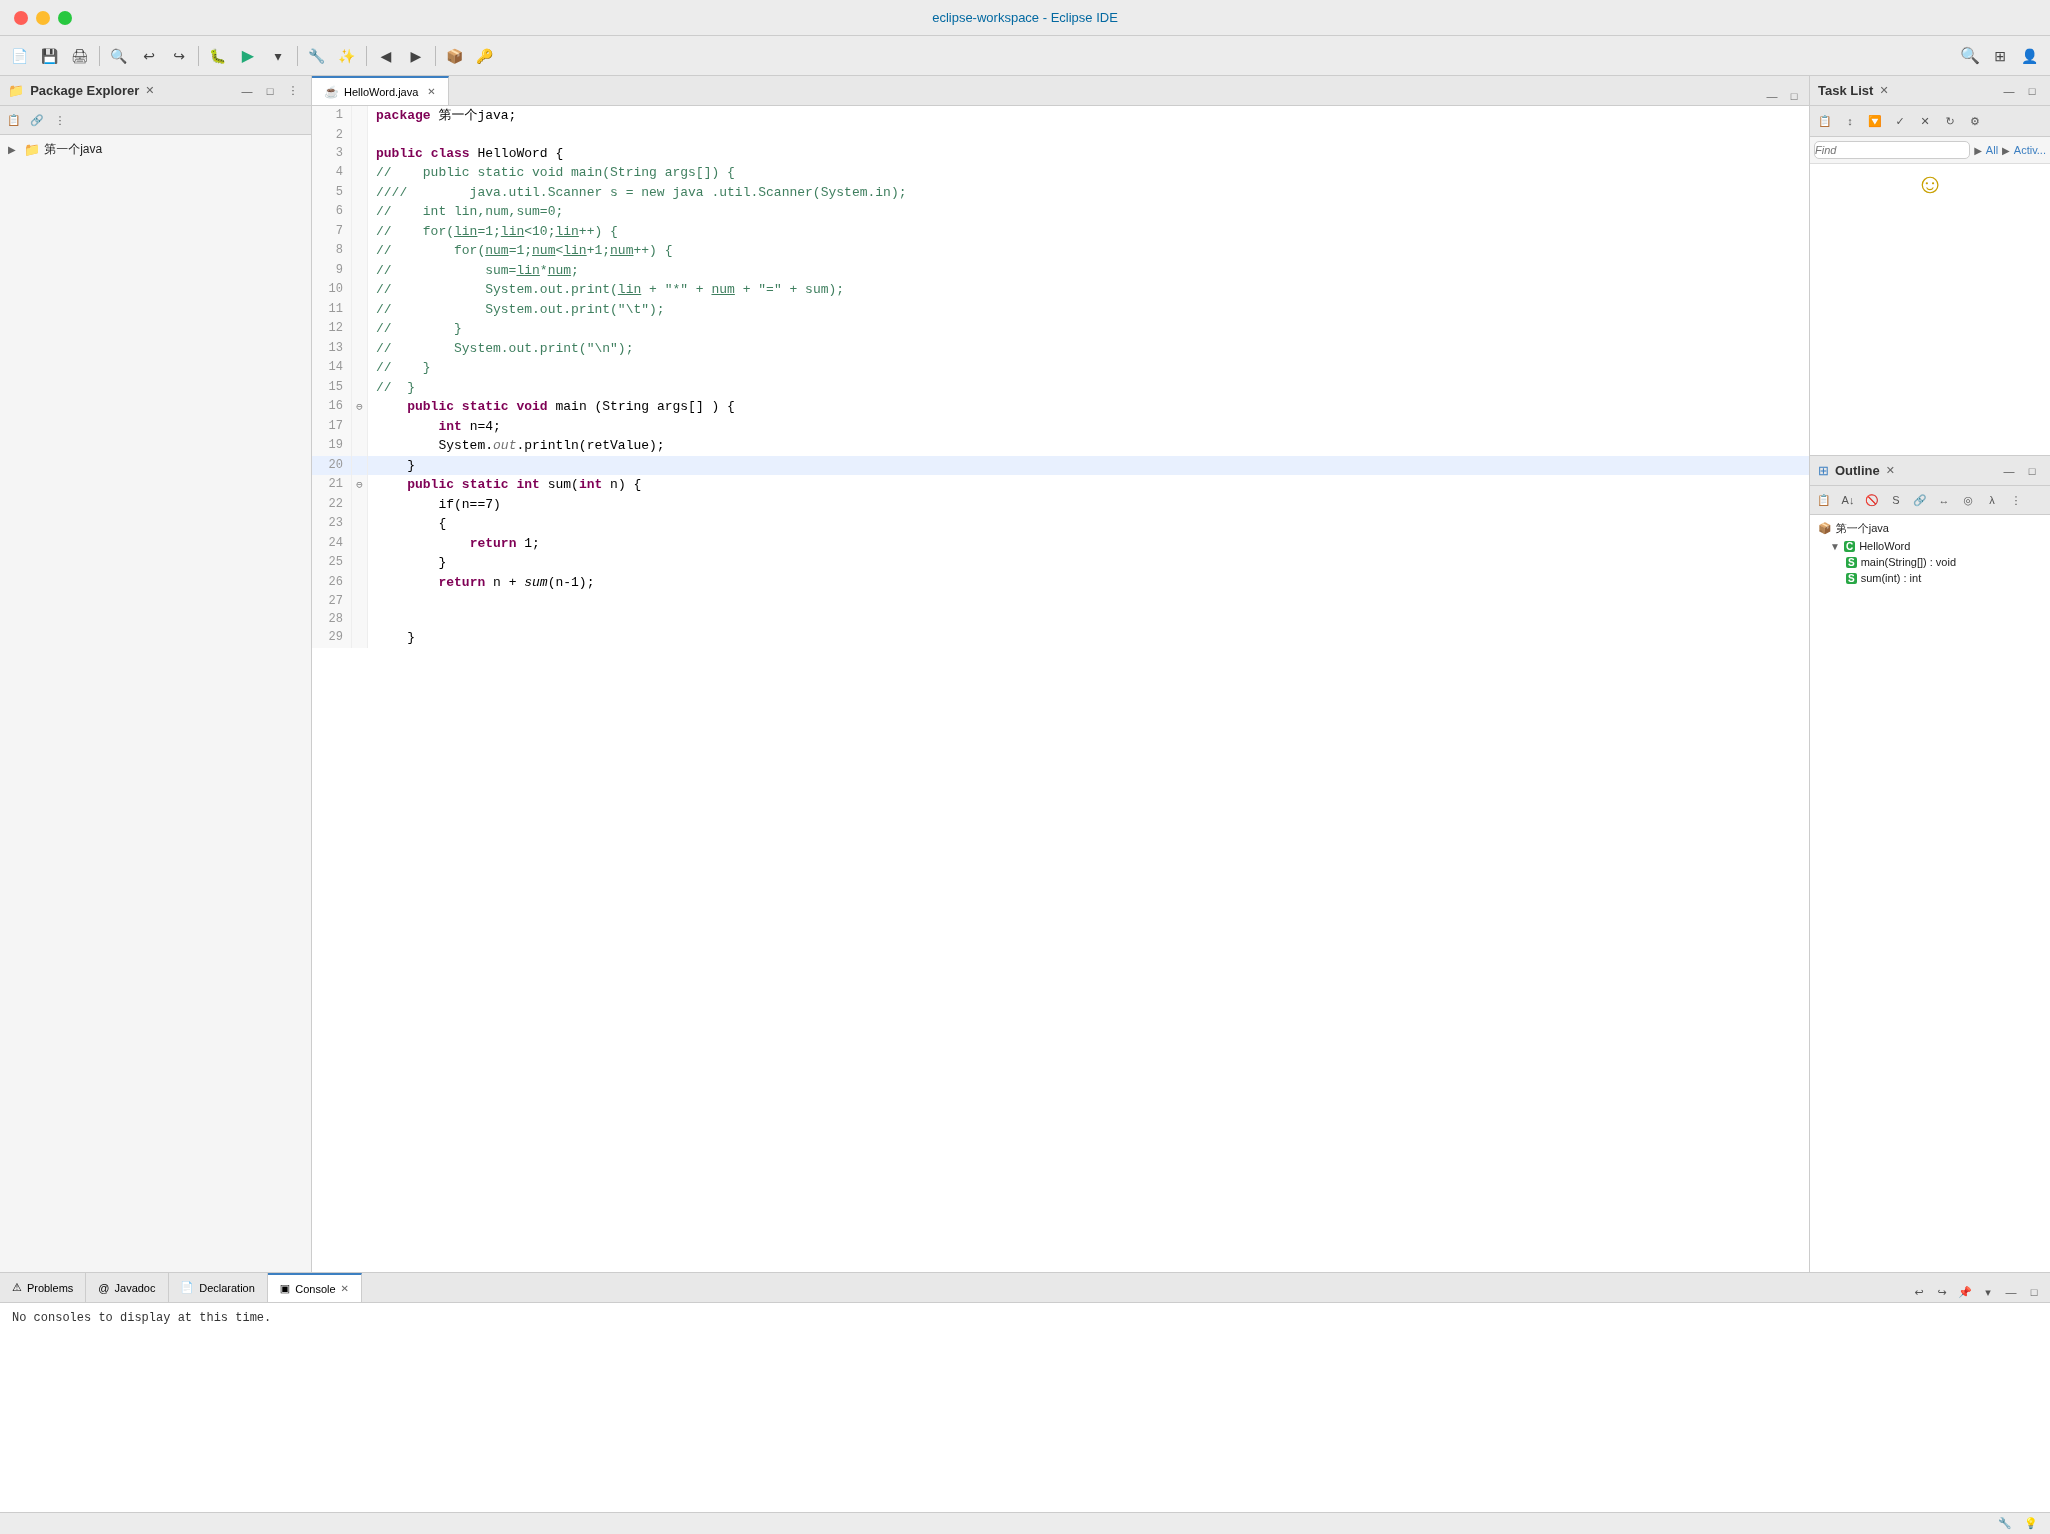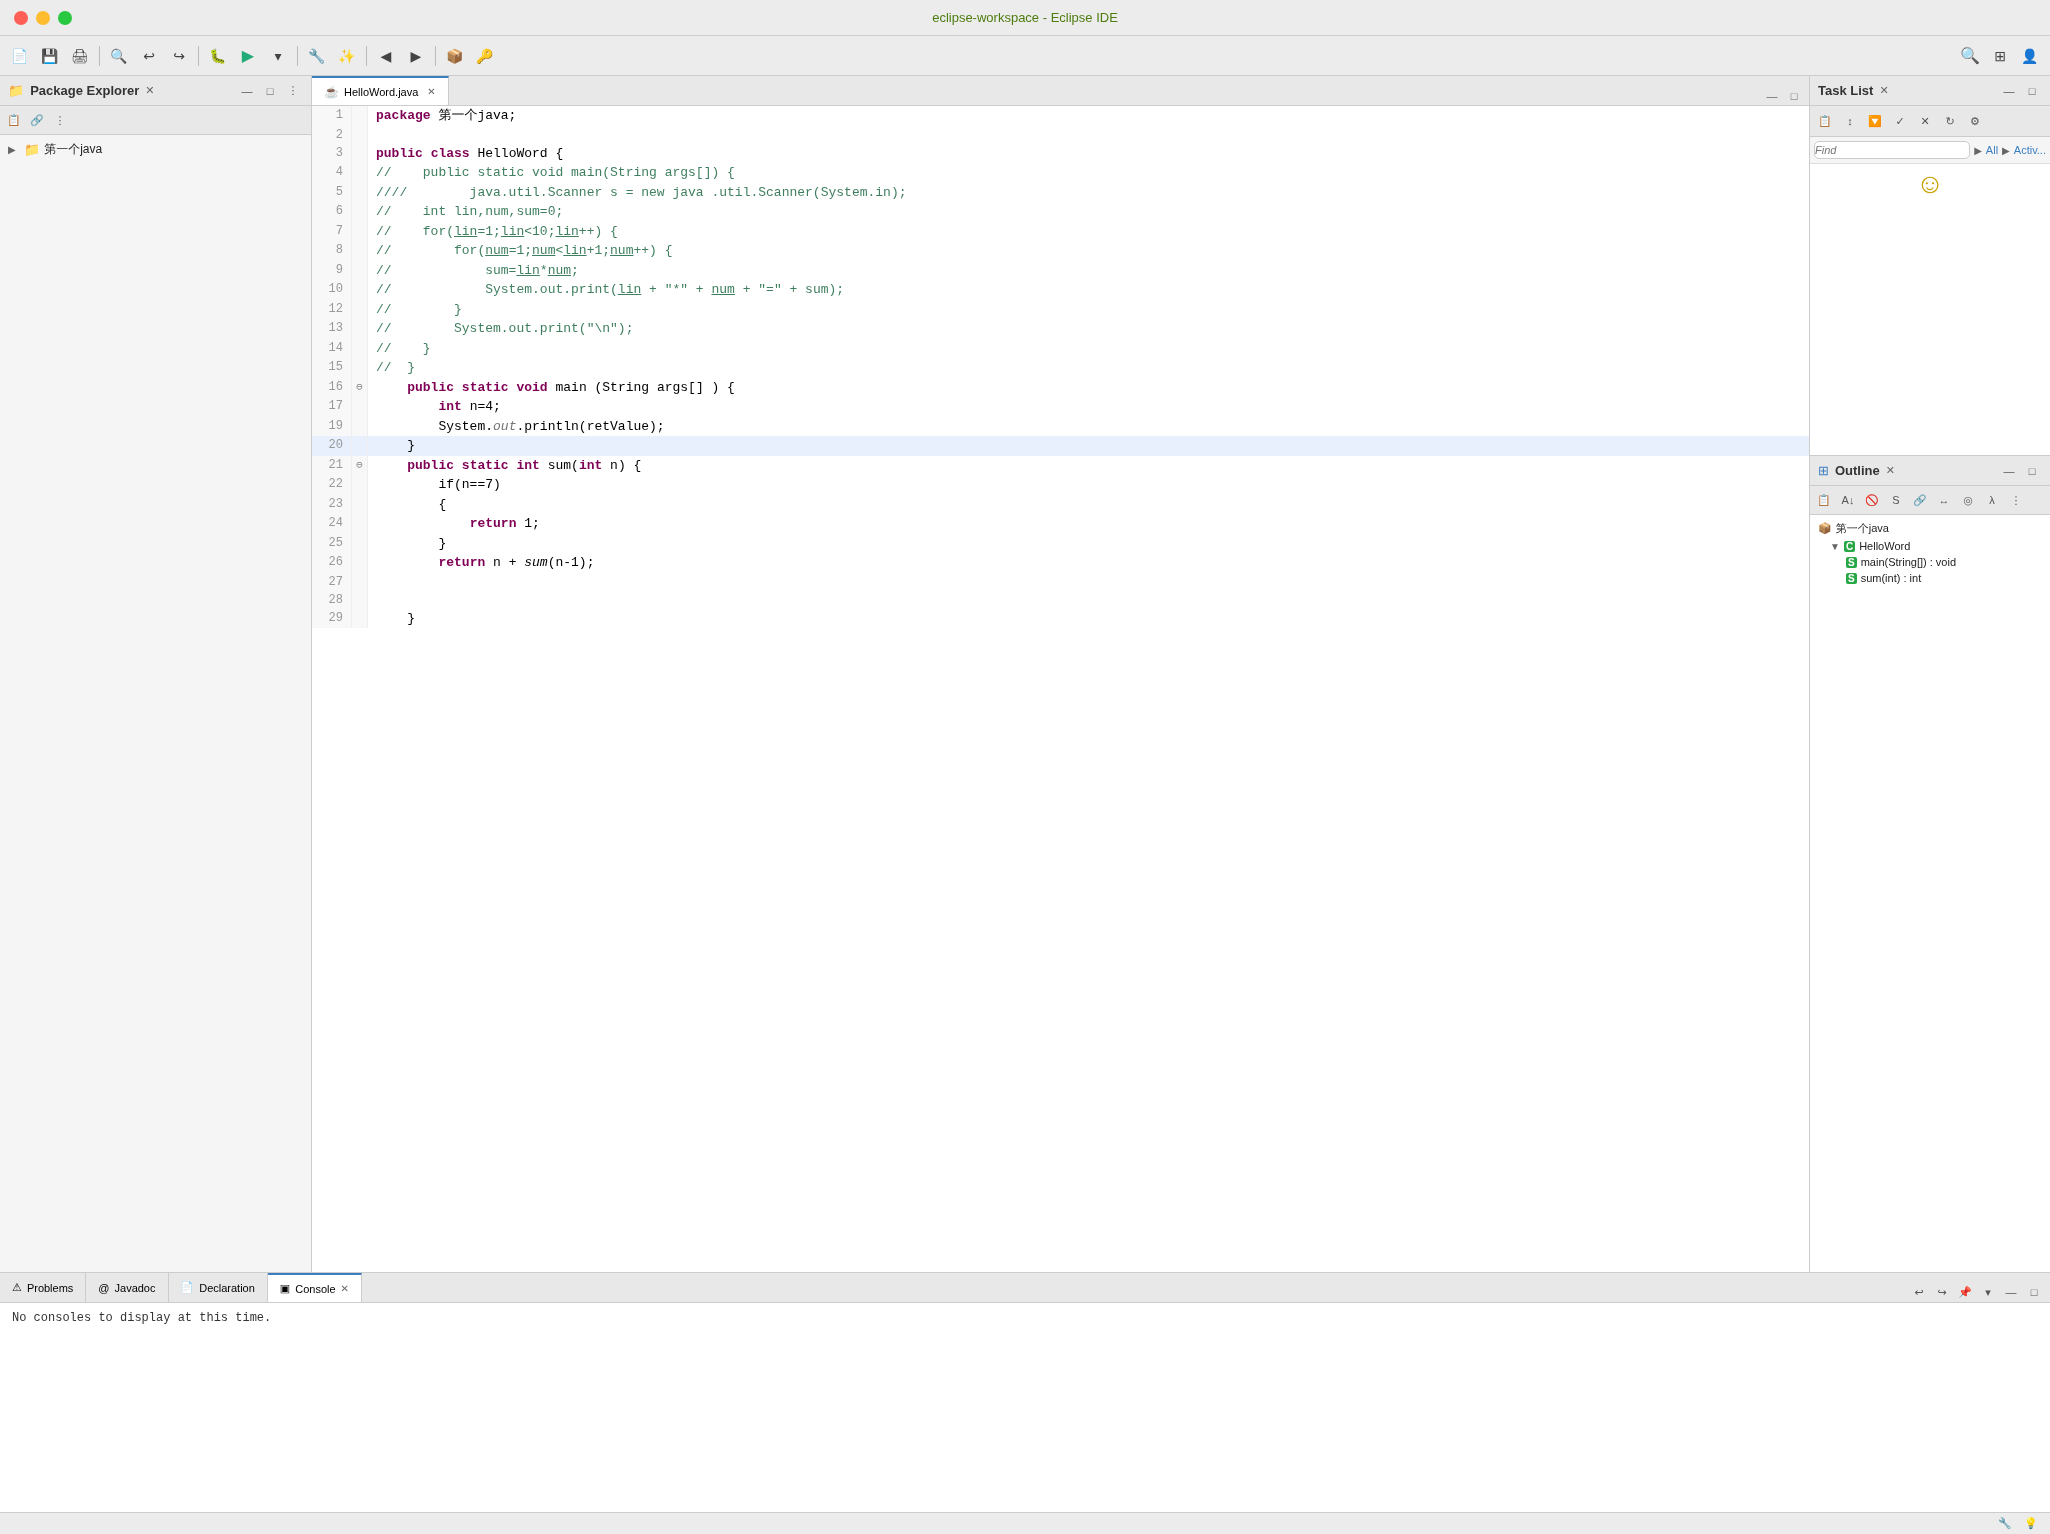--- a/index.html
+++ b/index.html
@@ -35,21 +35,21 @@
       width: 14px;
       height: 14px;
       border-radius: 50%;
       border: none;
     }
     .tb-close { background: #ff5f57; }
     .tb-min { background: #febc2e; }
     .tb-max { background: #28c840; }
     .title-bar-title {
       font-size: 13px;
-      color: #4d7c0f;
+      color: #0369a1;
       font-weight: 500;
     }
 
     
     .toolbar {
       background: #ececec;
       height: 40px;
       display: flex;
       align-items: center;
       padding: 0 6px;
@@ -547,20 +547,25 @@
         <span class="line-number">9</span>
         <span class="line-gutter"></span>
         <span class="line-content comment">//            sum=<span style="text-decoration:underline">lin</span>*<span style="text-decoration:underline">num</span>;</span>
       </div>
       <div class="code-line">
         <span class="line-number">10</span>
         <span class="line-gutter"></span>
         <span class="line-content comment">//            System.out.print(<span style="text-decoration:underline">lin</span> + "*" + <span style="text-decoration:underline">num</span> + "=" + sum);</span>
       </div>
       <div class="code-line">
+        <span class="line-number">11</span>
+        <span class="line-gutter"></span>
+        <span class="line-content comment">//            System.out.print("\t");</span>
+      </div>
+      <div class="code-line">
         <span class="line-number">12</span>
         <span class="line-gutter"></span>
         <span class="line-content comment">//        }</span>
       </div>
       <div class="code-line">
         <span class="line-number">13</span>
         <span class="line-gutter"></span>
         <span class="line-content comment">//        System.out.print("\n");</span>
       </div>
       <div class="code-line">

